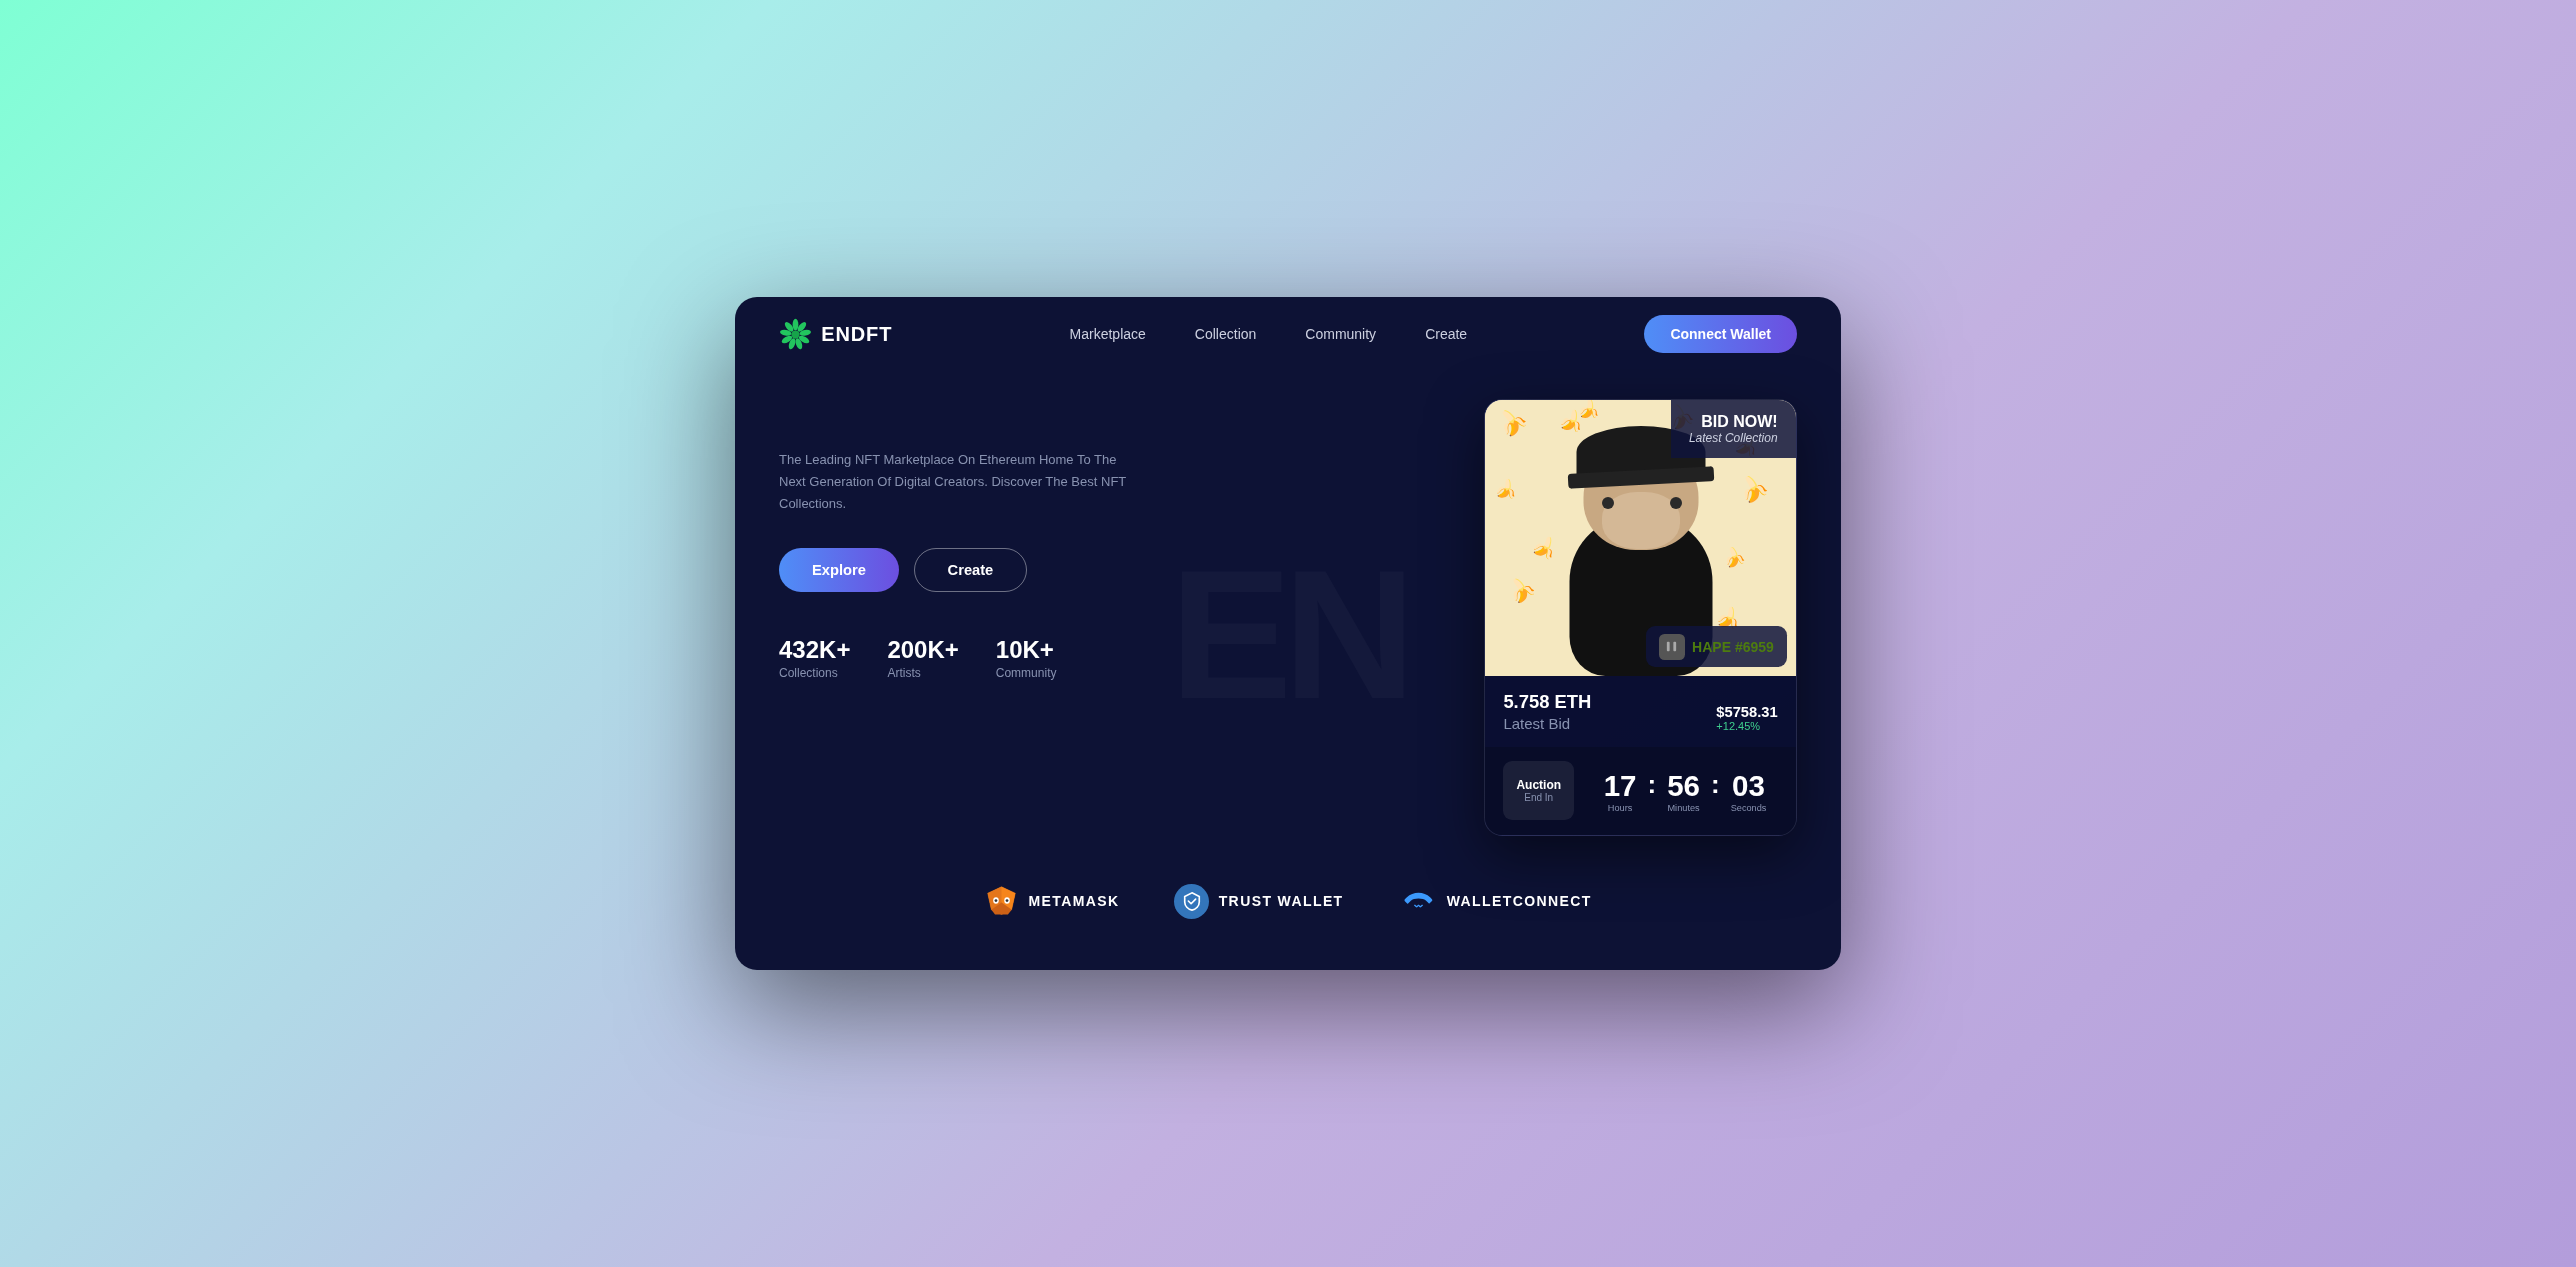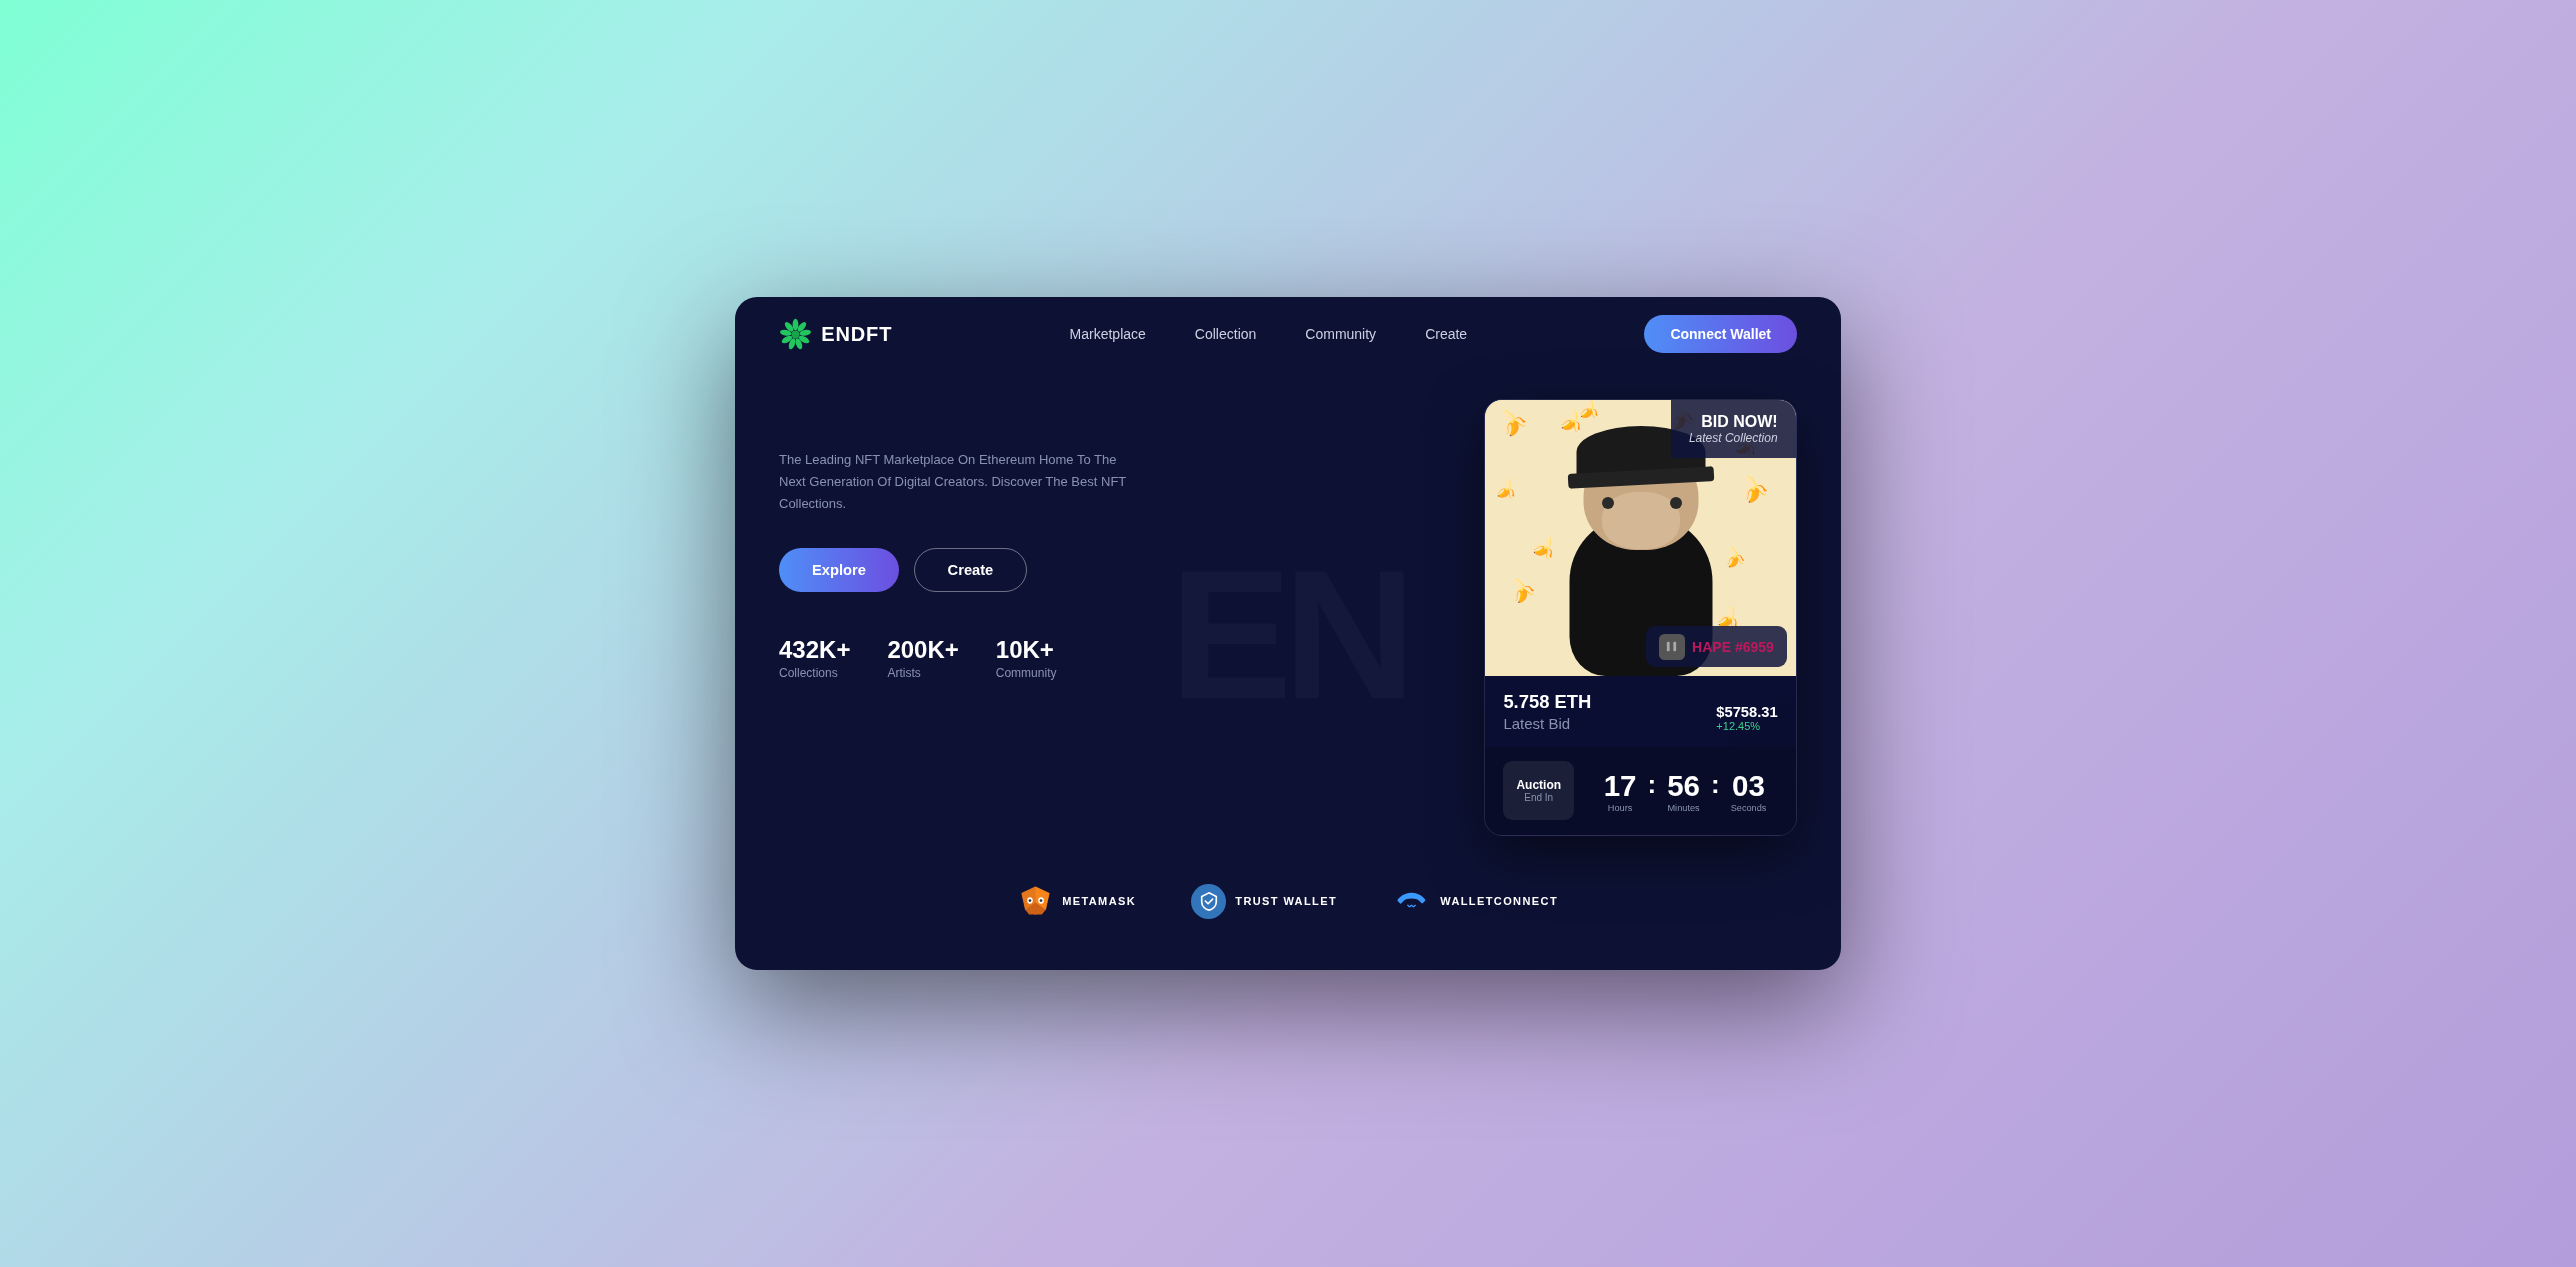--- a/index.html
+++ b/index.html
@@ -260,21 +260,21 @@
       display: flex;
       align-items: center;
       justify-content: center;
       font-size: 11px;
       color: #fff;
     }
 
     .nft-name {
       font-size: 14px;
       font-weight: 700;
-      color: #be185d;
+      color: #4d7c0f;
     }
 
     
     .price-bar {
       background: rgba(10,14,50,0.95);
       padding: 14.7px 18.4px;
       display: flex;
       justify-content: space-between;
       align-items: flex-end;
     }
@@ -375,21 +375,21 @@
       margin-bottom: 22px;
     }
 
     .wallet-item {
       display: flex;
       align-items: center;
       gap: 9.2px;
     }
 
     .wallet-name {
-      font-size: 11px;
+      font-size: 14px;
       font-weight: 700;
       color: #ffffff;
       letter-spacing: 1.4px;
       text-transform: uppercase;
     }
 
     .wallets-row-2 {
       display: flex;
       align-items: center;
       justify-content: center;

